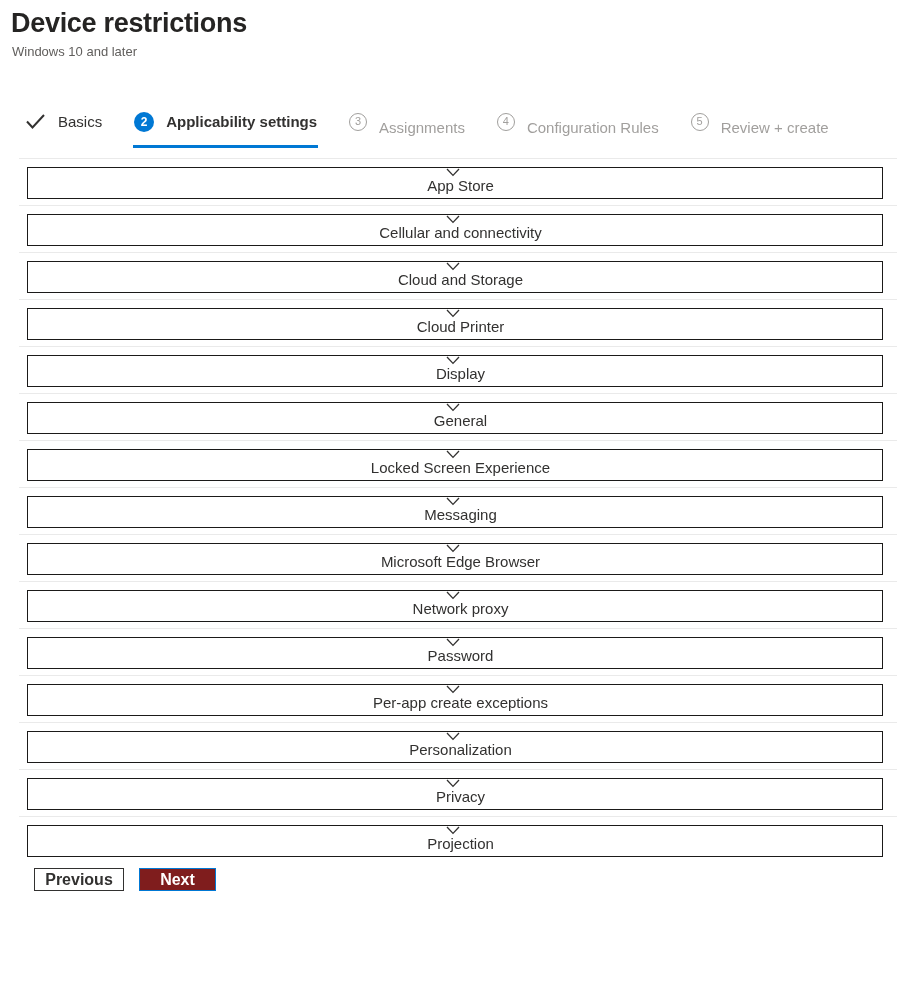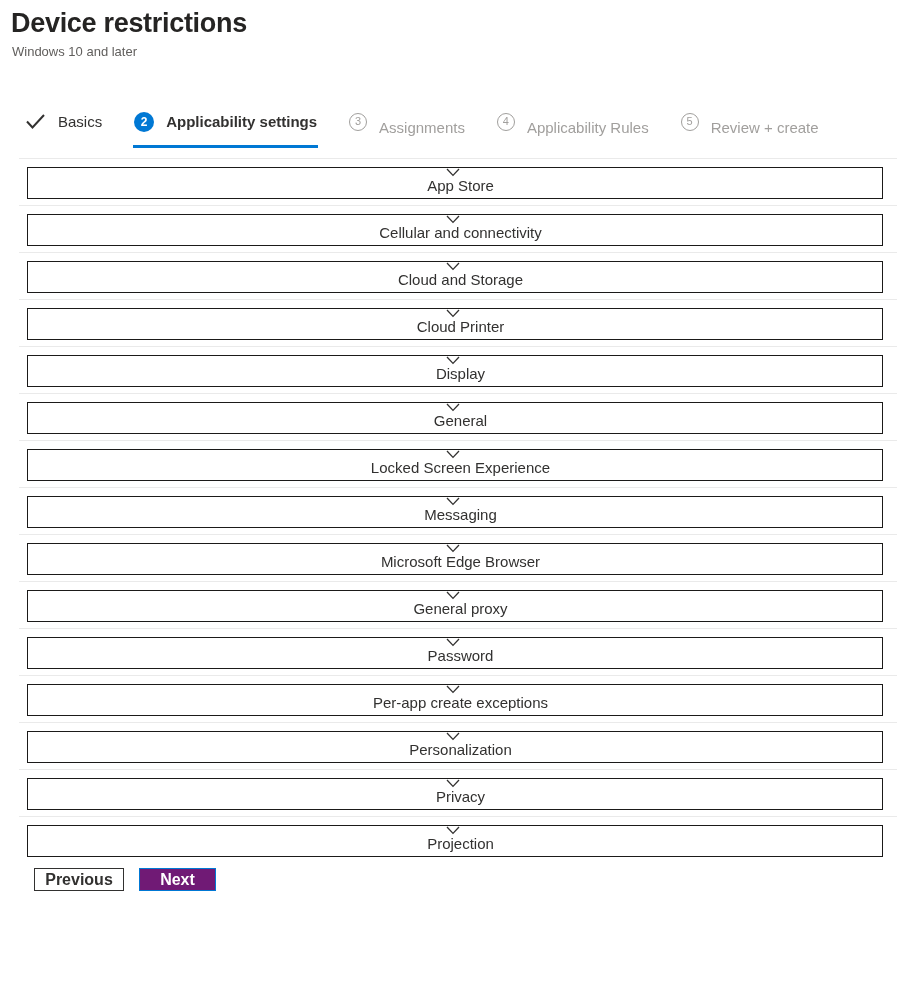--- a/index.html
+++ b/index.html
@@ -126,21 +126,21 @@
   }
   .btn-previous {
     width: 90px;
     background: #ffffff;
     border: 1px solid #323130;
     color: #323130;
   }
   .btn-next {
     width: 77px;
     margin-left: 15px;
-    background: #701a75;
+    background: #7f1d1d;
     border: 1px solid #0078d4;
     color: #ffffff;
   }
 </style>
 </head>
 <body>
 
 <div class="page">
 
   <div class="header">
@@ -169,21 +169,21 @@
     <span class="indicator">
           <span class="circle">3</span>
         </span>
     <span class="tab-label">Assignments</span>
   </div>
 
   <div class="tab upcoming">
     <span class="indicator">
           <span class="circle">4</span>
         </span>
-    <span class="tab-label">Applicability Rules</span>
+    <span class="tab-label">Configuration Rules</span>
   </div>
 
   <div class="tab upcoming">
     <span class="indicator">
           <span class="circle">5</span>
         </span>
     <span class="tab-label">Review + create</span>
   </div>
 </div>
 
@@ -298,21 +298,21 @@
   </div>
 
   <div class="section-row">
     <div class="section-divider"></div>
     <div class="accordion-header">
       <span class="chevron">
         <svg width="14" height="9" viewBox="0 0 14 9">
               <path d="M1 1 L7 7.4 L13 1" fill="none" stroke="#323130" stroke-width="1.3"></path>
             </svg>
       </span>
-      <span class="section-label">General proxy</span>
+      <span class="section-label">Network proxy</span>
     </div>
   </div>
 
   <div class="section-row">
     <div class="section-divider"></div>
     <div class="accordion-header">
       <span class="chevron">
         <svg width="14" height="9" viewBox="0 0 14 9">
               <path d="M1 1 L7 7.4 L13 1" fill="none" stroke="#323130" stroke-width="1.3"></path>
             </svg>

